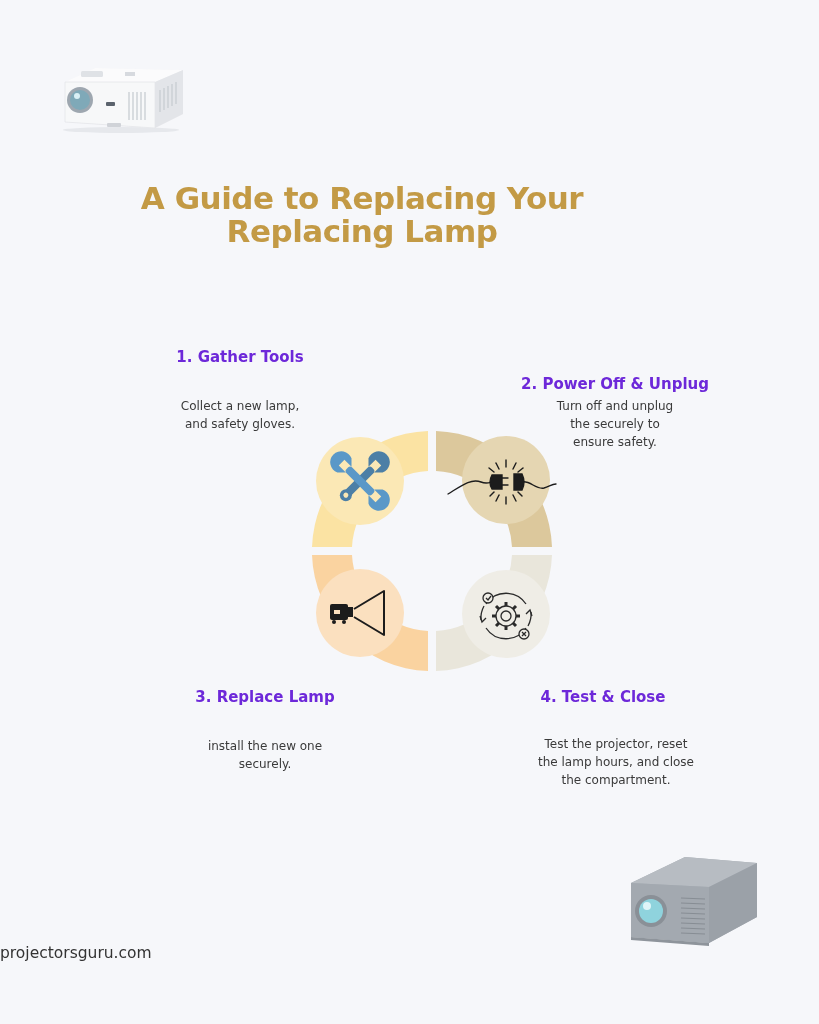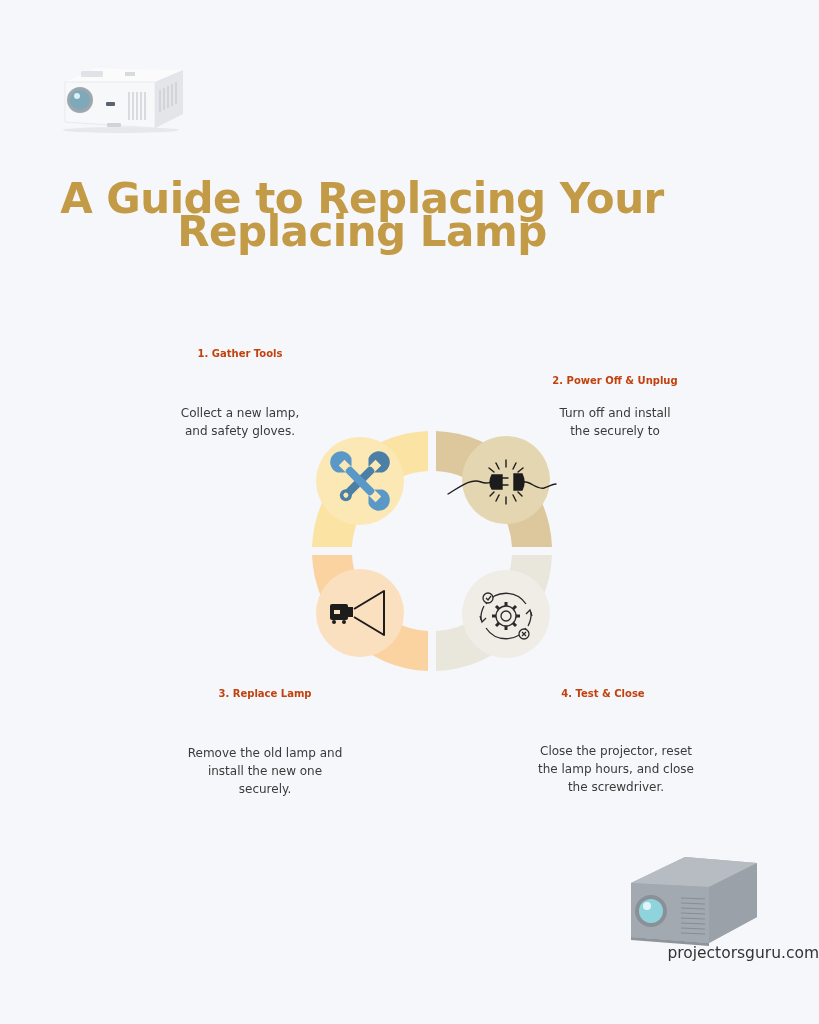--- a/index.html
+++ b/index.html
@@ -5,34 +5,34 @@
   html, body { margin: 0; padding: 0; }
   body {
     width: 819px; height: 1024px; position: relative; overflow: hidden;
     background: #f6f7fa;
     font-family: "Liberation Sans", "DejaVu Sans", sans-serif;
     color: #1a1a1a;
   }
   .abs { position: absolute; }
   .title {
     left: 0; width: 724px; top: 182px; text-align: center;
-    color: #c39a45; font-weight: bold; font-size: 42px; line-height: 33px;
+    color: #c39a45; font-weight: bold; font-size: 31px; line-height: 33px;
     font-family: "DejaVu Sans", sans-serif; letter-spacing: -0.5px;
   }
   .title div { white-space: nowrap; }
   .step-heading {
-    font-family: "DejaVu Sans", sans-serif; font-weight: bold; font-size: 10px;
-    color: #c2410c; text-align: center; white-space: nowrap;
+    font-family: "DejaVu Sans", sans-serif; font-weight: bold; font-size: 15px;
+    color: #6d28d9; text-align: center; white-space: nowrap;
   }
   .step-desc {
     font-family: "DejaVu Sans", sans-serif; font-size: 12px; line-height: 18px;
-    color: #3a3a3a; text-align: center; margin-top: 7px;
+    color: #3a3a3a; text-align: center;
   }
   .footer {
-    left: 0; width: 819px; top: 944px; text-align: right;
+    left: 0; width: 819px; top: 944px; text-align: left;
     font-family: "DejaVu Sans", sans-serif; font-size: 15.5px; color: #333;
   }
   svg { display: block; }
 </style>
 </head>
 <body>
 
 <div class="abs" style="left:55px;top:60px;">
   <svg width="132" height="74" viewBox="0 0 132 74">
     <ellipse cx="66" cy="70" rx="58" ry="3" fill="#e6e8ec"></ellipse>
@@ -68,36 +68,36 @@
 </div>
 
 <div class="abs step-heading" style="left:140px;width:200px;top:348px;">1. Gather Tools</div>
 <div class="abs step-desc" style="left:140px;width:200px;top:397px;">
   <div>Collect a new lamp,</div>
   <div>and safety gloves.</div>
 </div>
 
 <div class="abs step-heading" style="left:505px;width:220px;top:347px;margin-top:28px;">2. Power Off &amp; Unplug</div>
 <div class="abs step-desc" style="left:515px;width:200px;top:397px;">
-  <div>Turn off and install</div>
+  <div>Turn off and unplug</div>
   <div>the securely to</div>
+  <div>ensure safety.</div>
 </div>
 
 <div class="abs step-heading" style="left:165px;width:200px;top:688px;">3. Replace Lamp</div>
 <div class="abs step-desc" style="left:165px;width:200px;top:737px;">
-  <div>Remove the old lamp and</div>
   <div>install the new one</div>
   <div>securely.</div>
 </div>
 
 <div class="abs step-heading" style="left:503px;width:200px;top:688px;">4. Test &amp; Close</div>
 <div class="abs step-desc" style="left:506px;width:220px;top:735px;">
-  <div>Close the projector, reset</div>
+  <div>Test the projector, reset</div>
   <div>the lamp hours, and close</div>
-  <div>the screwdriver.</div>
+  <div>the compartment.</div>
 </div>
 
 <div class="abs" style="left:300px;top:420px;">
   <svg width="264" height="264" viewBox="0 0 264 264">
 
     <path d="M12,127 A120,120 0 0 1 128,11 L128,51 A80,80 0 0 0 52,127 Z" fill="#fbe3a3"></path>
 
     <path d="M136,11 A120,120 0 0 1 252,127 L212,127 A80,80 0 0 0 136,51 Z" fill="#dcc89c"></path>
 
     <path d="M12,135 A120,120 0 0 0 128,251 L128,211 A80,80 0 0 1 52,135 Z" fill="#fad3a0"></path>

